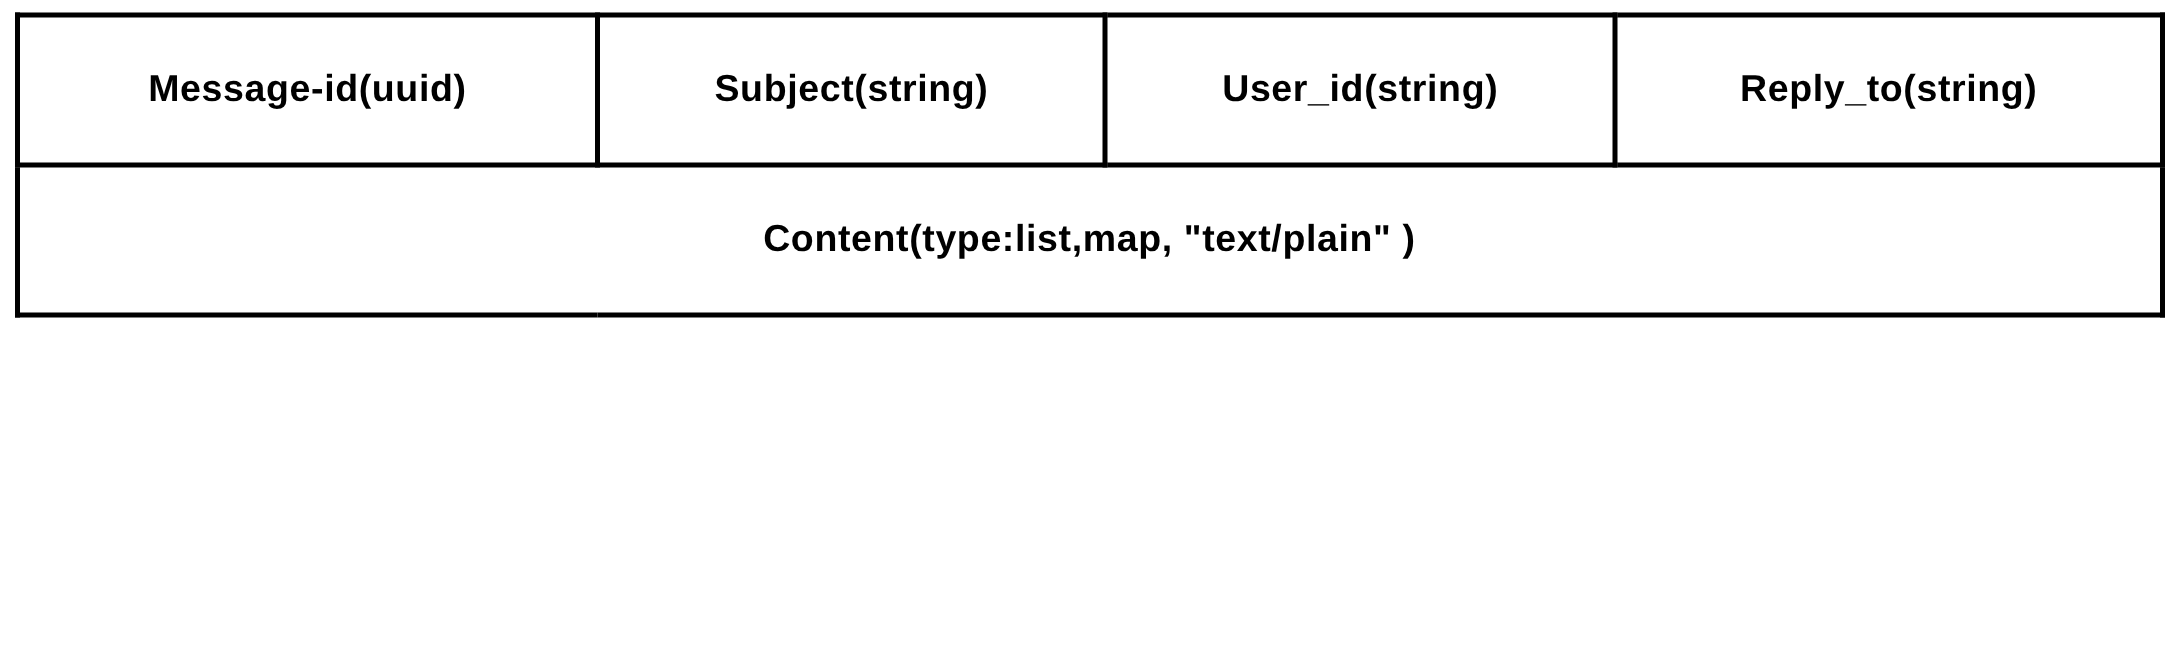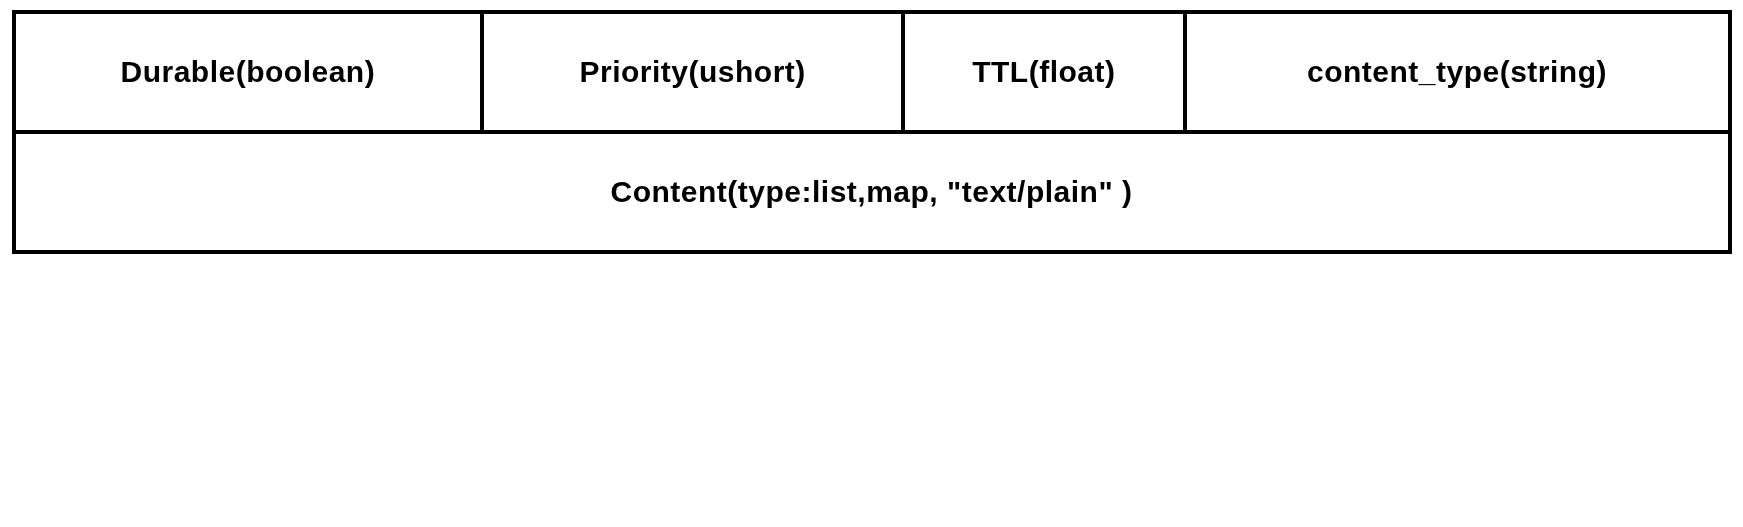--- a/index.html
+++ b/index.html
@@ -31,23 +31,23 @@
       height: 120px;
       letter-spacing: 0.5px;
       font-stretch: condensed;
     }
   </style>
 </head>
 <body>
 
 <table class="message-table">
   <tbody>
-  <tr>
-    <td>Durable(boolean)</td>
-    <td>Priority(ushort)</td>
-    <td>TTL(float)</td>
-    <td>content_type(string)</td>
+      <tr>
+    <td>Message-id(uuid)</td>
+    <td>Subject(string)</td>
+    <td>User_id(string)</td>
+    <td>Reply_to(string)</td>
   </tr>
   <tr>
     <td colspan="4">Content(type:list,map, "text/plain" )</td>
   </tr>
 </tbody>
   </table>
 
 </body></html>

